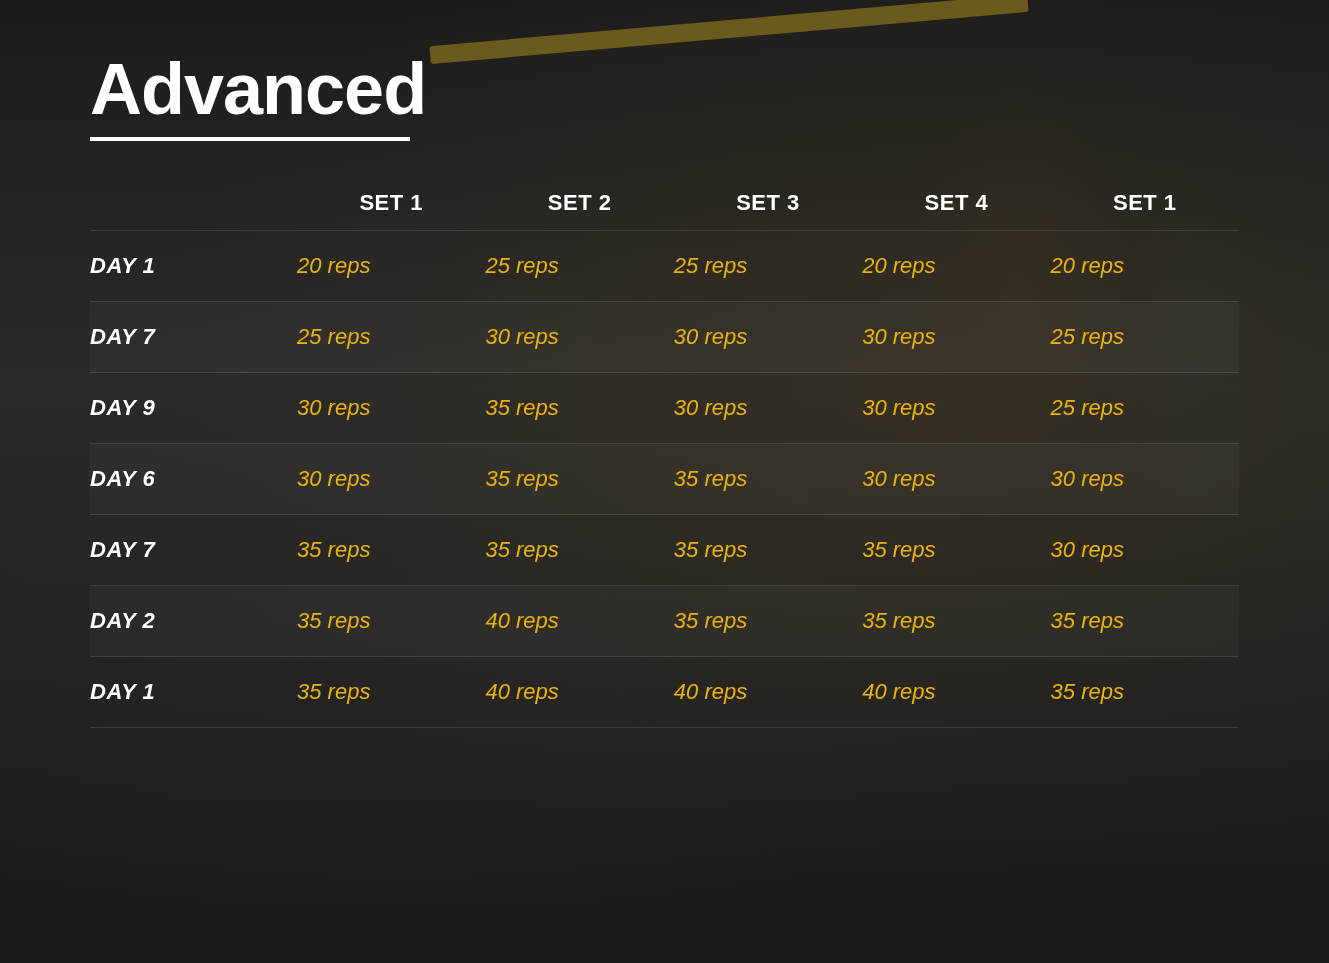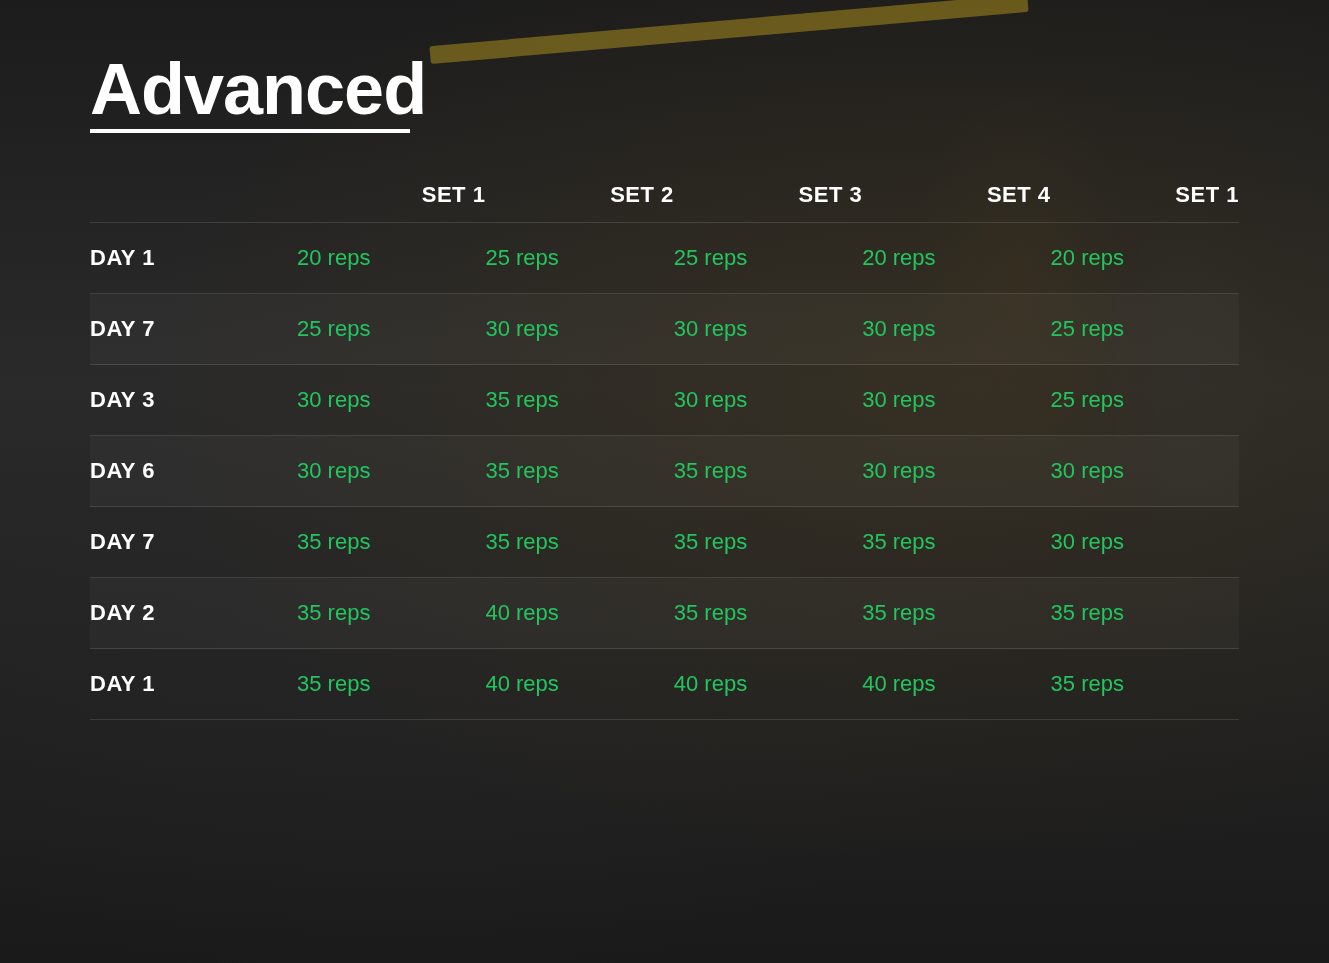--- a/index.html
+++ b/index.html
@@ -82,54 +82,55 @@
       z-index: 1;
       padding: 50px 90px 50px 90px;
     }
 
     .page-title {
       font-size: 72px;
       font-weight: 900;
       color: #ffffff;
       letter-spacing: -1px;
       line-height: 1.1;
-      margin-bottom: 0;
+      margin-bottom: 8px;
     }
 
     .title-underline {
       width: 320px;
       height: 4px;
       background-color: #ffffff;
       margin-bottom: 35px;
     }
 
     table {
       width: 100%;
       border-collapse: collapse;
     }
 
     thead th {
       font-size: 22px;
       font-weight: 800;
       color: #ffffff;
-      text-align: right;
+      text-align: center;
       padding: 14px 0 14px 0;
       letter-spacing: 0.5px;
     }
 
     thead th:first-child {
       width: 220px;
     }
 
     thead th:not(:first-child) {
       width: 200px;
     }
 
     tbody tr {
       border-top: 1px solid rgba(255,255,255,0.12);
+      font-style: italic;
     }
 
     tbody tr:last-child {
       border-bottom: 1px solid rgba(255,255,255,0.12);
     }
 
     tbody tr:nth-child(even) {
       background-color: rgba(255,255,255,0.03);
     }
 
@@ -137,21 +138,21 @@
       font-size: 22px;
       font-weight: 800;
       color: #ffffff;
       padding: 22px 0;
       letter-spacing: 0.5px;
     }
 
     .rep-value {
       font-size: 22px;
       font-weight: 400;
-      color: #22c55e;
+      color: #eab308;
       padding: 22px 0;
     }
   </style>
 </head>
 <body>
 
 <div class="bg-gym"></div>
 <div class="bg-overlay"></div>
 <div class="bg-person-1"></div>
 <div class="bg-person-2"></div>
@@ -183,21 +184,21 @@
         </tr>
         <tr>
           <td class="day-label">DAY 7</td>
           <td class="rep-value">25 reps</td>
           <td class="rep-value">30 reps</td>
           <td class="rep-value">30 reps</td>
           <td class="rep-value">30 reps</td>
           <td class="rep-value">25 reps</td>
         </tr>
         <tr>
-          <td class="day-label">DAY 3</td>
+          <td class="day-label">DAY 9</td>
           <td class="rep-value">30 reps</td>
           <td class="rep-value">35 reps</td>
           <td class="rep-value">30 reps</td>
           <td class="rep-value">30 reps</td>
           <td class="rep-value">25 reps</td>
         </tr>
         <tr>
           <td class="day-label">DAY 6</td>
           <td class="rep-value">30 reps</td>
           <td class="rep-value">35 reps</td>

